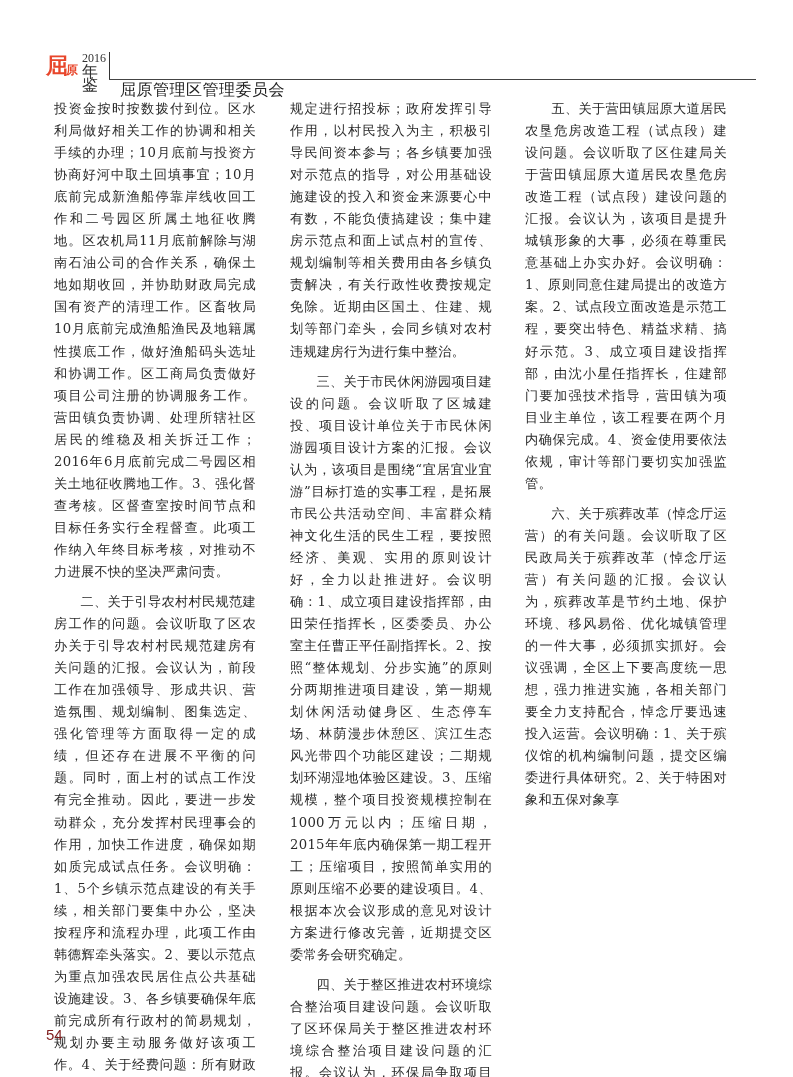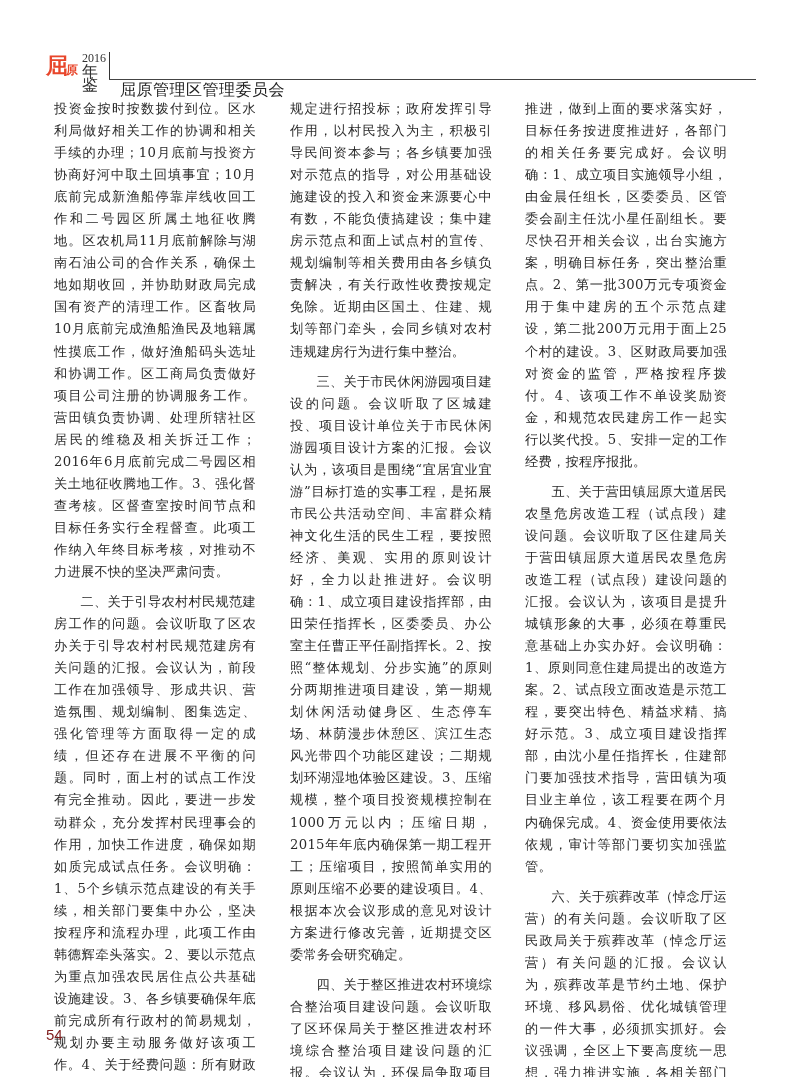--- a/index.html
+++ b/index.html
@@ -49,18 +49,17 @@
   <p class="indent">二、关于引导农村村民规范建房工作的问题。会议听取了区农办关于引导农村村民规范建房有关问题的汇报。会议认为，前段工作在加强领导、形成共识、营造氛围、规划编制、图集选定、强化管理等方面取得一定的成绩，但还存在进展不平衡的问题。同时，面上村的试点工作没有完全推动。因此，要进一步发动群众，充分发挥村民理事会的作用，加快工作进度，确保如期如质完成试点任务。会议明确：1、5个乡镇示范点建设的有关手续，相关部门要集中办公，坚决按程序和流程办理，此项工作由韩德辉牵头落实。2、要以示范点为重点加强农民居住点公共基础设施建设。3、各乡镇要确保年底前完成所有行政村的简易规划，规划办要主动服务做好该项工作。4、关于经费问题：所有财政支持资金全部实行以奖代投；积极整合农村环境综合整治、农村安全饮水工程、农垦危房改造等项目资金，需要招投标的必须按</p>
 </div>
 
 <div class="col" id="col2">
   <p>规定进行招投标；政府发挥引导作用，以村民投入为主，积极引导民间资本参与；各乡镇要加强对示范点的指导，对公用基础设施建设的投入和资金来源要心中有数，不能负债搞建设；集中建房示范点和面上试点村的宣传、规划编制等相关费用由各乡镇负责解决，有关行政性收费按规定免除。近期由区国土、住建、规划等部门牵头，会同乡镇对农村违规建房行为进行集中整治。</p>
   <p class="indent">三、关于市民休闲游园项目建设的问题。会议听取了区城建投、项目设计单位关于市民休闲游园项目设计方案的汇报。会议认为，该项目是围绕“宜居宜业宜游”目标打造的实事工程，是拓展市民公共活动空间、丰富群众精神文化生活的民生工程，要按照经济、美观、实用的原则设计好，全力以赴推进好。会议明确：1、成立项目建设指挥部，由田荣任指挥长，区委委员、办公室主任曹正平任副指挥长。2、按照“整体规划、分步实施”的原则分两期推进项目建设，第一期规划休闲活动健身区、生态停车场、林荫漫步休憩区、滨江生态风光带四个功能区建设；二期规划环湖湿地体验区建设。3、压缩规模，整个项目投资规模控制在1000万元以内；压缩日期，2015年年底内确保第一期工程开工；压缩项目，按照简单实用的原则压缩不必要的建设项目。4、根据本次会议形成的意见对设计方案进行修改完善，近期提交区委常务会研究确定。</p>
   <p class="indent">四、关于整区推进农村环境综合整治项目建设问题。会议听取了区环保局关于整区推进农村环境综合整治项目建设问题的汇报。会议认为，环保局争取项目资金非常主动，但还存在进展不平衡的问题，要充分肯定。要从大环保角度考虑，把规范农民建房和农村环境卫生整治工作结合一起来</p>
 </div>
 
 <div class="col" id="col3">
-  <p>推进，做到上面的要求落实好，目标任务按进度推进好，各部门的相关任务要完成好。会议明确：1、成立项目实施领导小组，由金晨任组长，区委委员、区管委会副主任沈小星任副组长。要尽快召开相关会议，出台实施方案，明确目标任务，突出整治重点。2、第一批300万元专项资金用于集中建房的五个示范点建设，第二批200万元用于面上25个村的建设。3、区财政局要加强对资金的监管，严格按程序拨付。4、该项工作不单设奖励资金，和规范农民建房工作一起实行以奖代投。5、安排一定的工作经费，按程序报批。</p>
   <p class="indent">五、关于营田镇屈原大道居民农垦危房改造工程（试点段）建设问题。会议听取了区住建局关于营田镇屈原大道居民农垦危房改造工程（试点段）建设问题的汇报。会议认为，该项目是提升城镇形象的大事，必须在尊重民意基础上办实办好。会议明确：1、原则同意住建局提出的改造方案。2、试点段立面改造是示范工程，要突出特色、精益求精、搞好示范。3、成立项目建设指挥部，由沈小星任指挥长，住建部门要加强技术指导，营田镇为项目业主单位，该工程要在两个月内确保完成。4、资金使用要依法依规，审计等部门要切实加强监管。</p>
   <p class="indent">六、关于殡葬改革（悼念厅运营）的有关问题。会议听取了区民政局关于殡葬改革（悼念厅运营）有关问题的汇报。会议认为，殡葬改革是节约土地、保护环境、移风易俗、优化城镇管理的一件大事，必须抓实抓好。会议强调，全区上下要高度统一思想，强力推进实施，各相关部门要全力支持配合，悼念厅要迅速投入运营。会议明确：1、关于殡仪馆的机构编制问题，提交区编委进行具体研究。2、关于特困对象和五保对象享</p>
 </div>
 
 <div class="page-number">54</div>
 
 </body></html>

